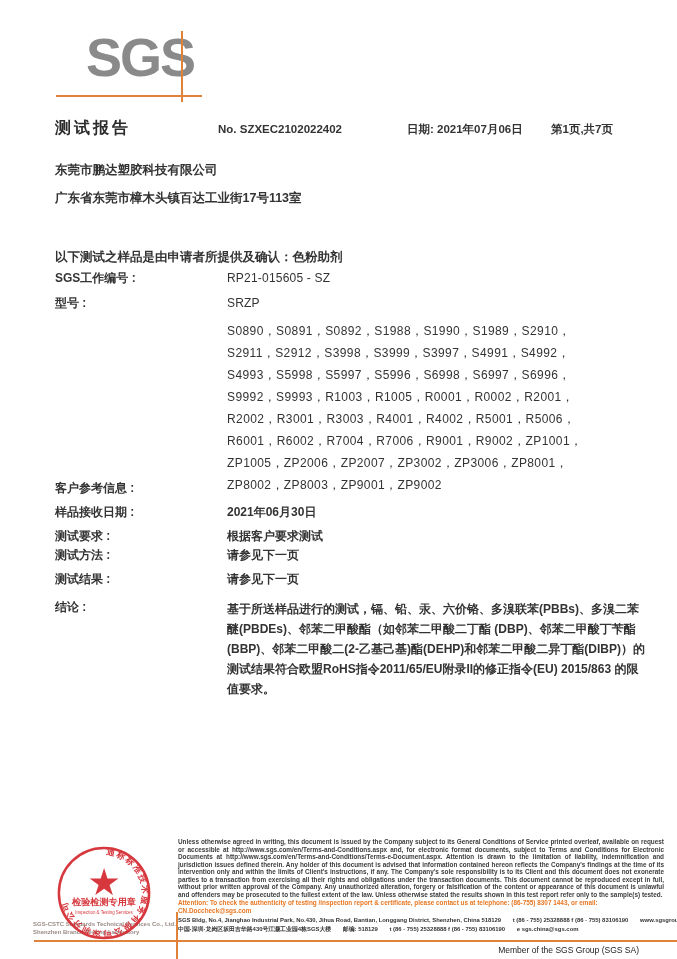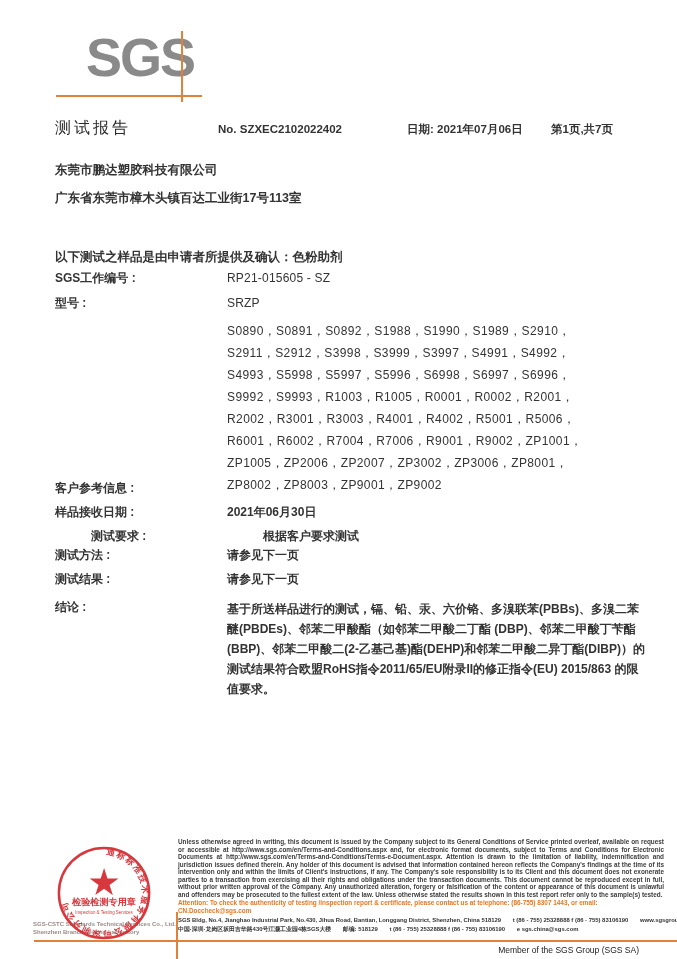--- a/index.html
+++ b/index.html
@@ -7,41 +7,41 @@
        font-family:"Liberation Sans",sans-serif;color:#3a3a3a;
        -webkit-font-smoothing:antialiased;}
 
   
   .logo-text{position:absolute;left:86px;top:30px;font-size:54px;font-weight:700;
              color:#8a8a8a;letter-spacing:-2px;line-height:1;}
   .logo-hline{position:absolute;left:56px;top:95px;width:146px;height:2px;background:#e0823a;}
   .logo-vline{position:absolute;left:181px;top:31px;width:2px;height:71px;background:#e0823a;}
 
   
-  .page-title{position:absolute;left:55px;top:118px;font-size:16px;font-weight:400;
+  .page-title{position:absolute;left:55px;top:118px;font-size:16px;font-weight:700;
               color:#2b2b2b;letter-spacing:3px;}
   .report-no{position:absolute;left:218px;top:123px;font-size:11.5px;font-weight:600;color:#333;}
   .report-date{position:absolute;left:407px;top:122px;font-size:11.5px;font-weight:600;color:#333;}
   .page-ind{position:absolute;left:551px;top:122px;font-size:11.5px;font-weight:600;color:#333;}
 
   
   .appl-name{position:absolute;left:55px;top:162px;font-size:12.5px;font-weight:600;color:#333;}
   .appl-addr{position:absolute;left:55px;top:190px;font-size:12.5px;font-weight:600;color:#333;}
 
   .intro{position:absolute;left:55px;top:249px;font-size:12.5px;font-weight:600;color:#333;}
 
   
   .main{position:absolute;left:55px;top:270px;right:28px;}
   .row{display:flex;align-items:flex-start;line-height:16px;margin-bottom:9px;}
   .lbl{width:172px;flex:none;font-size:12px;font-weight:600;color:#333;}
   .val{flex:1;font-size:12px;color:#333;}
   .val.cn{font-weight:600;}
   .val.en{font-weight:400;letter-spacing:.2px;}
   .ref-line{display:block;line-height:22px;font-weight:400;letter-spacing:.4px;}
-  .mb8{margin-bottom:8px;align-items:flex-end;} .mb6{margin-bottom:6px;} .mb3{margin-bottom:3px;margin-left:36px;} .mb12{margin-bottom:12px;}
+  .mb8{margin-bottom:8px;align-items:flex-end;} .mb6{margin-bottom:6px;} .mb3{margin-bottom:3px;} .mb12{margin-bottom:12px;}
   .concl{max-width:432px;line-height:20px;}
 
   
   .ftxt{position:absolute;left:178px;top:838px;width:486px;}
   .disclaimer{font-size:6.4px;line-height:7.5px;color:#3c3c3c;text-align:justify;
               font-weight:600;margin:0;}
   .attention{font-size:6.4px;line-height:7.5px;color:#e87722;font-weight:700;margin:1px 0 2px 0;}
   .addr-line{font-size:5.9px;line-height:9px;color:#333;white-space:nowrap;font-weight:600;}
   .addr-line .gap{display:inline-block;width:10px;}
   .footer-rule{position:absolute;left:34px;top:940px;right:0;height:2px;background:#e0823a;}

